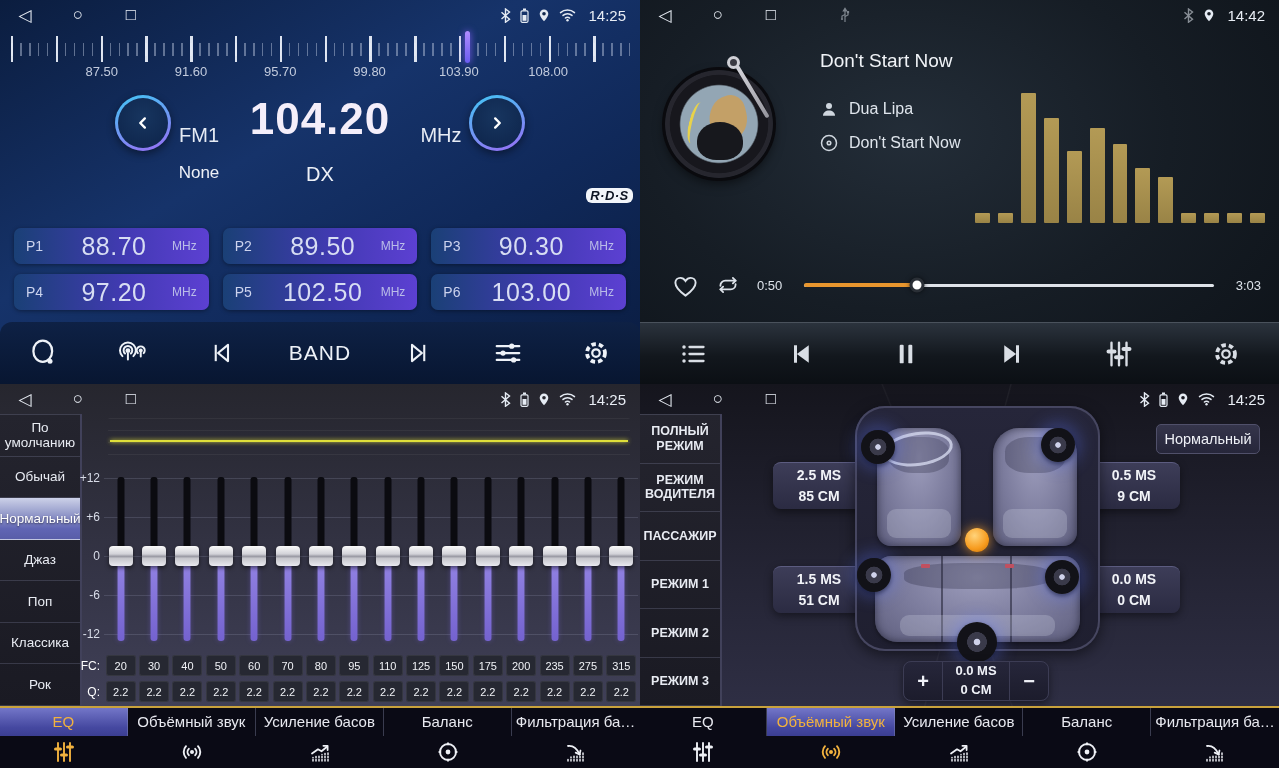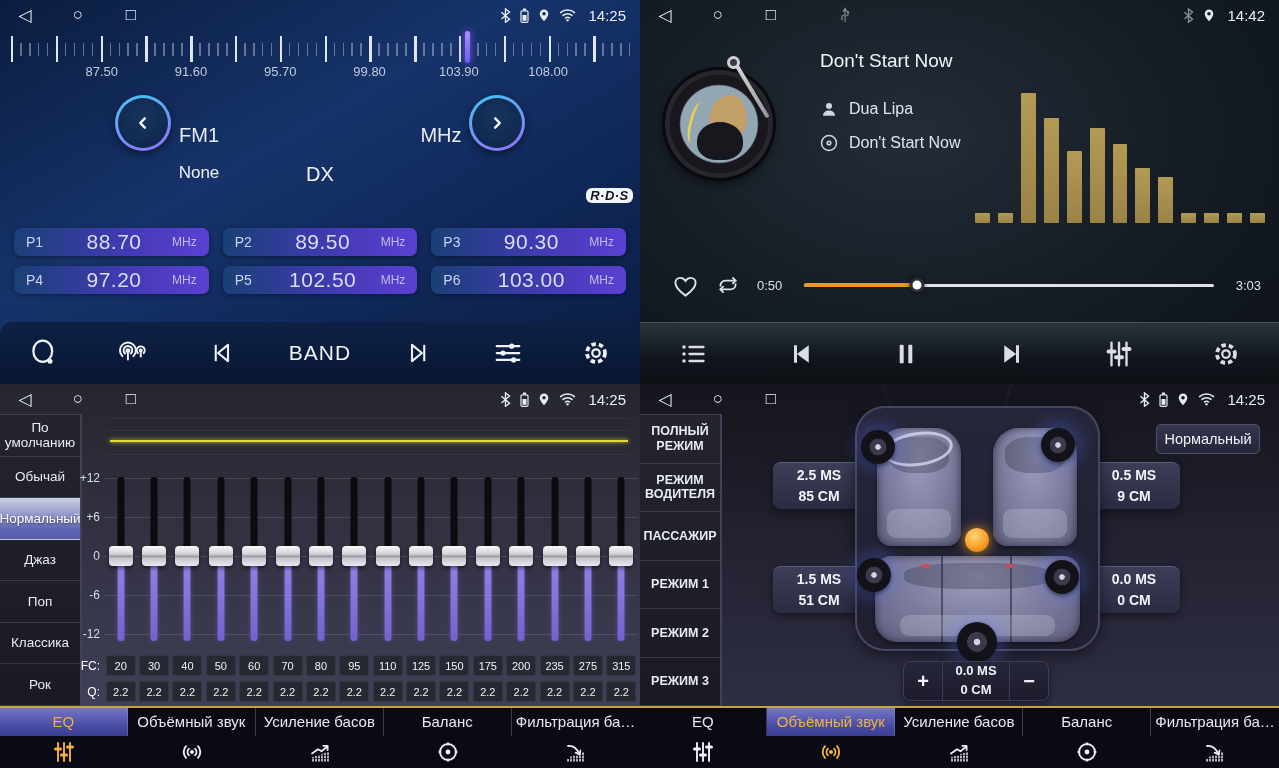--- a/index.html
+++ b/index.html
@@ -48,26 +48,26 @@
     font-weight:bold; color:#f4eefa; letter-spacing:1px; }
   .band-lbl { position:absolute; left:164px; top:124px; width:70px; text-align:center; font-size:20px; color:#e6ebf4; }
   .unit-lbl { position:absolute; left:406px; top:124px; width:70px; text-align:center; font-size:20px; color:#e6ebf4; }
   .ps-lbl  { position:absolute; left:154px; top:163px; width:90px; text-align:center; font-size:17px; color:#eef1f7; }
   .dx-lbl  { position:absolute; left:225px; top:163px; width:190px; text-align:center; font-size:20px; color:#eef1f7; }
   .rds { position:absolute; left:586px; top:188px; width:47px; height:15px; border-radius:6px; background:#f2f5fa;
     color:#0c1322; font-weight:bold; font-style:italic; font-size:13px; display:flex; align-items:center;
     justify-content:center; letter-spacing:.5px; }
   .presets { position:absolute; left:14px; top:228px; width:612px; display:grid;
     grid-template-columns:1fr 1fr 1fr; gap:10px 14px; }
-  .preset { height:28px; border-radius:7px;
+  .preset { height:36px; border-radius:7px;
     background:linear-gradient(90deg,#1a4076 0%,#433ab4 58%,#5c40d2 100%);
     display:flex; align-items:center; padding:0 12px; color:#ccd3ee; cursor:pointer;
     box-shadow:0 1px 4px rgba(0,0,0,.4); }
   .preset .pid { font-size:14px; width:30px; }
-  .preset .pfreq { flex:1; text-align:center; font-size:21px; letter-spacing:.5px; color:#d7ddf3; }
+  .preset .pfreq { flex:1; text-align:center; font-size:25px; letter-spacing:.5px; color:#d7ddf3; }
   .preset .punit { font-size:12px; opacity:.85; }
   .toolbar { position:absolute; left:0; right:0; top:322px; height:62px;
     background:linear-gradient(#0e2145,#081631); border-radius:12px 12px 0 0;
     display:flex; align-items:center; justify-content:space-around; color:#eef2f8; }
   .tbtn { width:64px; height:46px; display:flex; align-items:center; justify-content:center; cursor:pointer; }
   .band-btn { font-size:21px; letter-spacing:1px; width:86px; }
 
   
   .albumart { position:absolute; left:25px; top:70px; width:108px; height:108px; }
   .disc { position:absolute; width:108px; height:108px; border-radius:50%;
@@ -246,20 +246,21 @@
       <span style="left:72.4%">103.90</span>
       <span style="left:86.8%">108.00</span>
     </div>
 
     <button class="rbtn" style="left:115px;top:95px">
       <svg width="22" height="22" viewBox="0 0 24 24" fill="none" stroke="#fff" stroke-width="2.6" stroke-linecap="round" stroke-linejoin="round">
           <path d="M14 7l-5 5 5 5"></path>
         </svg>
     </button>
     <div class="band-lbl">FM1</div>
+    <div class="freq-big">104.20</div>
     <div class="unit-lbl">MHz</div>
     <button class="rbtn" style="left:469px;top:95px">
       <svg width="22" height="22" viewBox="0 0 24 24" fill="none" stroke="#fff" stroke-width="2.6" stroke-linecap="round" stroke-linejoin="round">
           <path d="M10 7l5 5-5 5"></path>
         </svg>
     </button>
     <div class="ps-lbl">None</div>
     <div class="dx-lbl">DX</div>
     <div class="rds">R·D·S</div>
 

